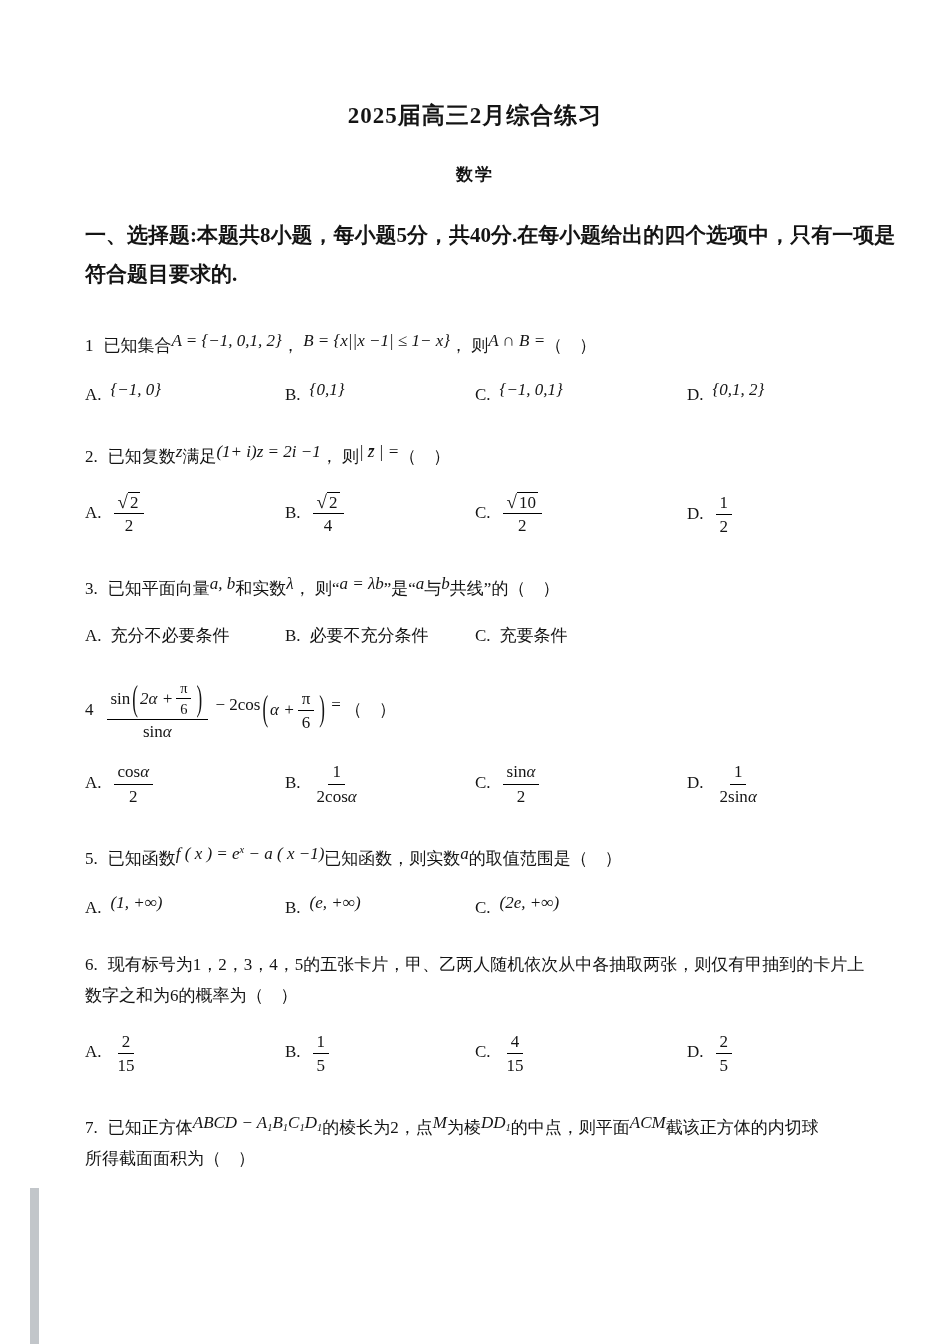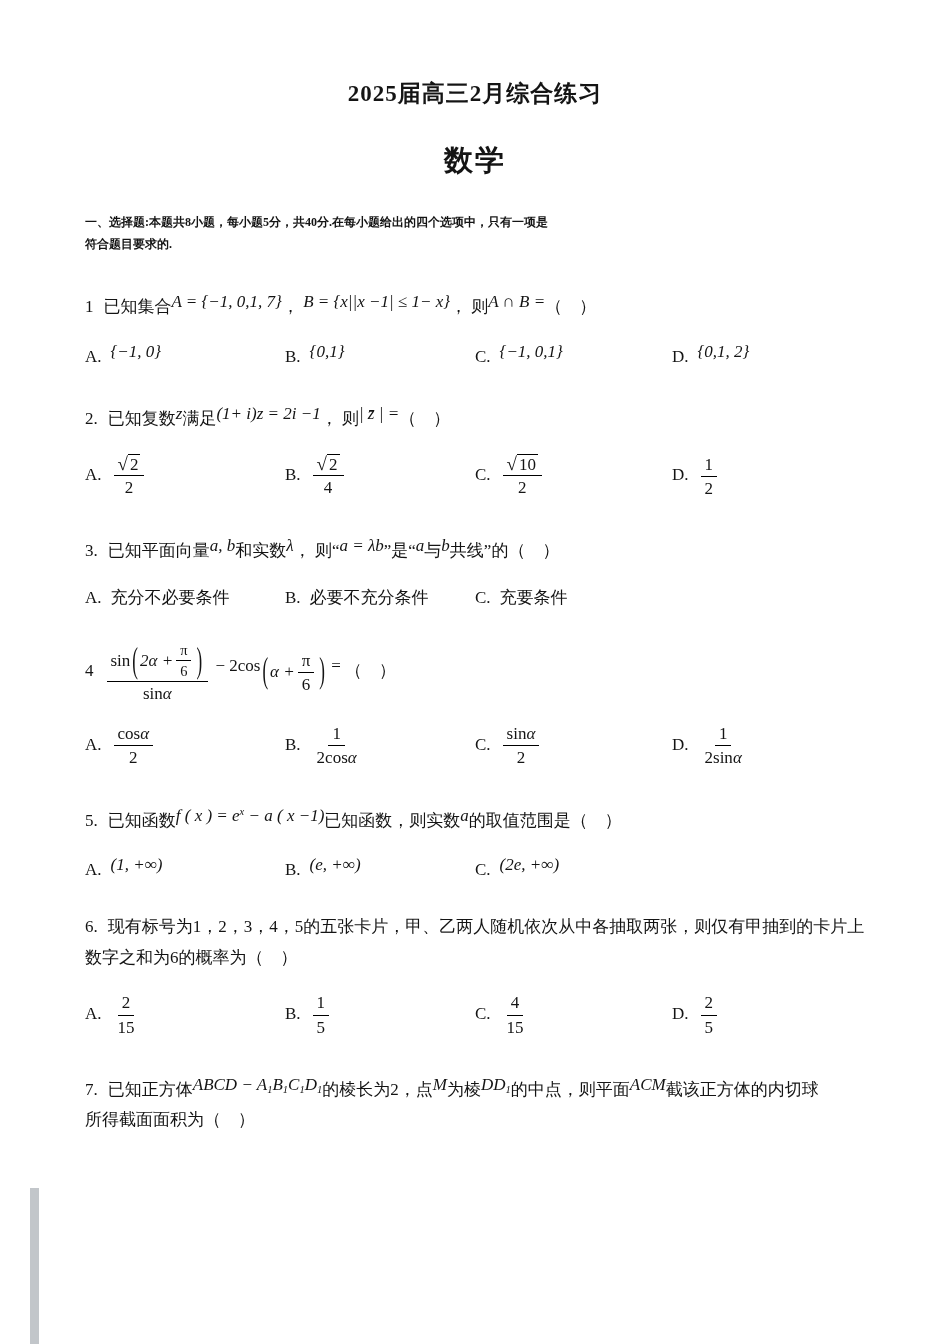--- a/index.html
+++ b/index.html
@@ -5,42 +5,42 @@
   * { box-sizing: border-box; }
   html, body { margin: 0; padding: 0; }
   body {
     width: 950px; height: 1344px;
     background: #ffffff; color: #141414;
     font-family: "Liberation Serif", "DejaVu Serif", serif;
     font-size: 17px;
     overflow: hidden;
     position: relative;
   }
-  .page { padding-top: 78px; }
+  .page { padding-top: 100px; }
 
   .doc-title {
     text-align: center; font-weight: bold; font-size: 23px; letter-spacing: 1px;
   }
   .doc-subtitle {
-    text-align: center; font-weight: bold; font-size: 29px; letter-spacing: 2px;
+    text-align: center; font-weight: bold; font-size: 17px; letter-spacing: 2px;
     margin-top: 32px;
   }
   .instructions {
     margin: 30px 45px 0 85px;
-    font-weight: bold; font-size: 12px; line-height: 1.85;
+    font-weight: bold; font-size: 21px; line-height: 1.85;
   }
   .question { margin: 32px 45px 0 85px; }
   .stem { line-height: 1.8; }
   .qnum { margin-right: 10px; }
-  .options { margin-top: 19px; display: flex; align-items: center; }
+  .options { margin-top: 19px; display: flex; }
   .opt { white-space: nowrap; }
   .opt:nth-child(1) { width: 200px; }
   .opt:nth-child(2) { width: 190px; }
   .opt:nth-child(3) { width: 197px; }
-  .opt:nth-child(4) { flex: 1; }
+  .opt:nth-child(4) { flex: 1; margin-left: 15px; }
   .opt-letter { margin-right: 9px; }
 
   .seg-text { font-style: normal; }
   .seg-math { font-family: "Liberation Serif", "DejaVu Serif", serif; font-style: italic; }
   .seg-up   { font-family: "Liberation Serif", "DejaVu Serif", serif; font-style: normal; }
   .raised   { vertical-align: 5px; }
 
   .frac {
     display: inline-flex; flex-direction: column; align-items: center;
     vertical-align: middle; margin: 0 3px; line-height: 1.25; font-style: normal;
@@ -79,21 +79,21 @@
   <div class="doc-title">2025届高三2月综合练习</div>
   <div class="doc-subtitle">数学</div>
 
   <div class="instructions">
     <div>一、选择题:本题共8小题，每小题5分，共40分.在每小题给出的四个选项中，只有一项是</div>
     <div>符合题目要求的.</div>
   </div>
 
   <div class="question">
     <div class="stem">
-      <span class="qnum">1</span><span class="stem-body"><span class="seg-text">已知集合</span><span class="seg-math raised">A = {−1, 0,1, 7}</span><span class="seg-text">， </span><span class="seg-math raised">B = {x||x −1| ≤ 1− x}</span><span class="seg-text">， 则</span><span class="seg-math raised">A ∩ B =</span><span class="seg-text">（　）</span></span>
+      <span class="qnum">1</span><span class="stem-body"><span class="seg-text">已知集合</span><span class="seg-math raised">A = {−1, 0,1, 2}</span><span class="seg-text">， </span><span class="seg-math raised">B = {x||x −1| ≤ 1− x}</span><span class="seg-text">， 则</span><span class="seg-math raised">A ∩ B =</span><span class="seg-text">（　）</span></span>
     </div>
     <div class="options">
       <div class="opt"><span class="opt-letter">A.</span><span class="opt-body"><span class="seg-math raised">{−1, 0}</span></span></div>
       <div class="opt"><span class="opt-letter">B.</span><span class="opt-body"><span class="seg-math raised">{0,1}</span></span></div>
       <div class="opt"><span class="opt-letter">C.</span><span class="opt-body"><span class="seg-math raised">{−1, 0,1}</span></span></div>
       <div class="opt"><span class="opt-letter">D.</span><span class="opt-body"><span class="seg-math raised">{0,1, 2}</span></span></div>
     </div>
   </div>
 
   <div class="question">

